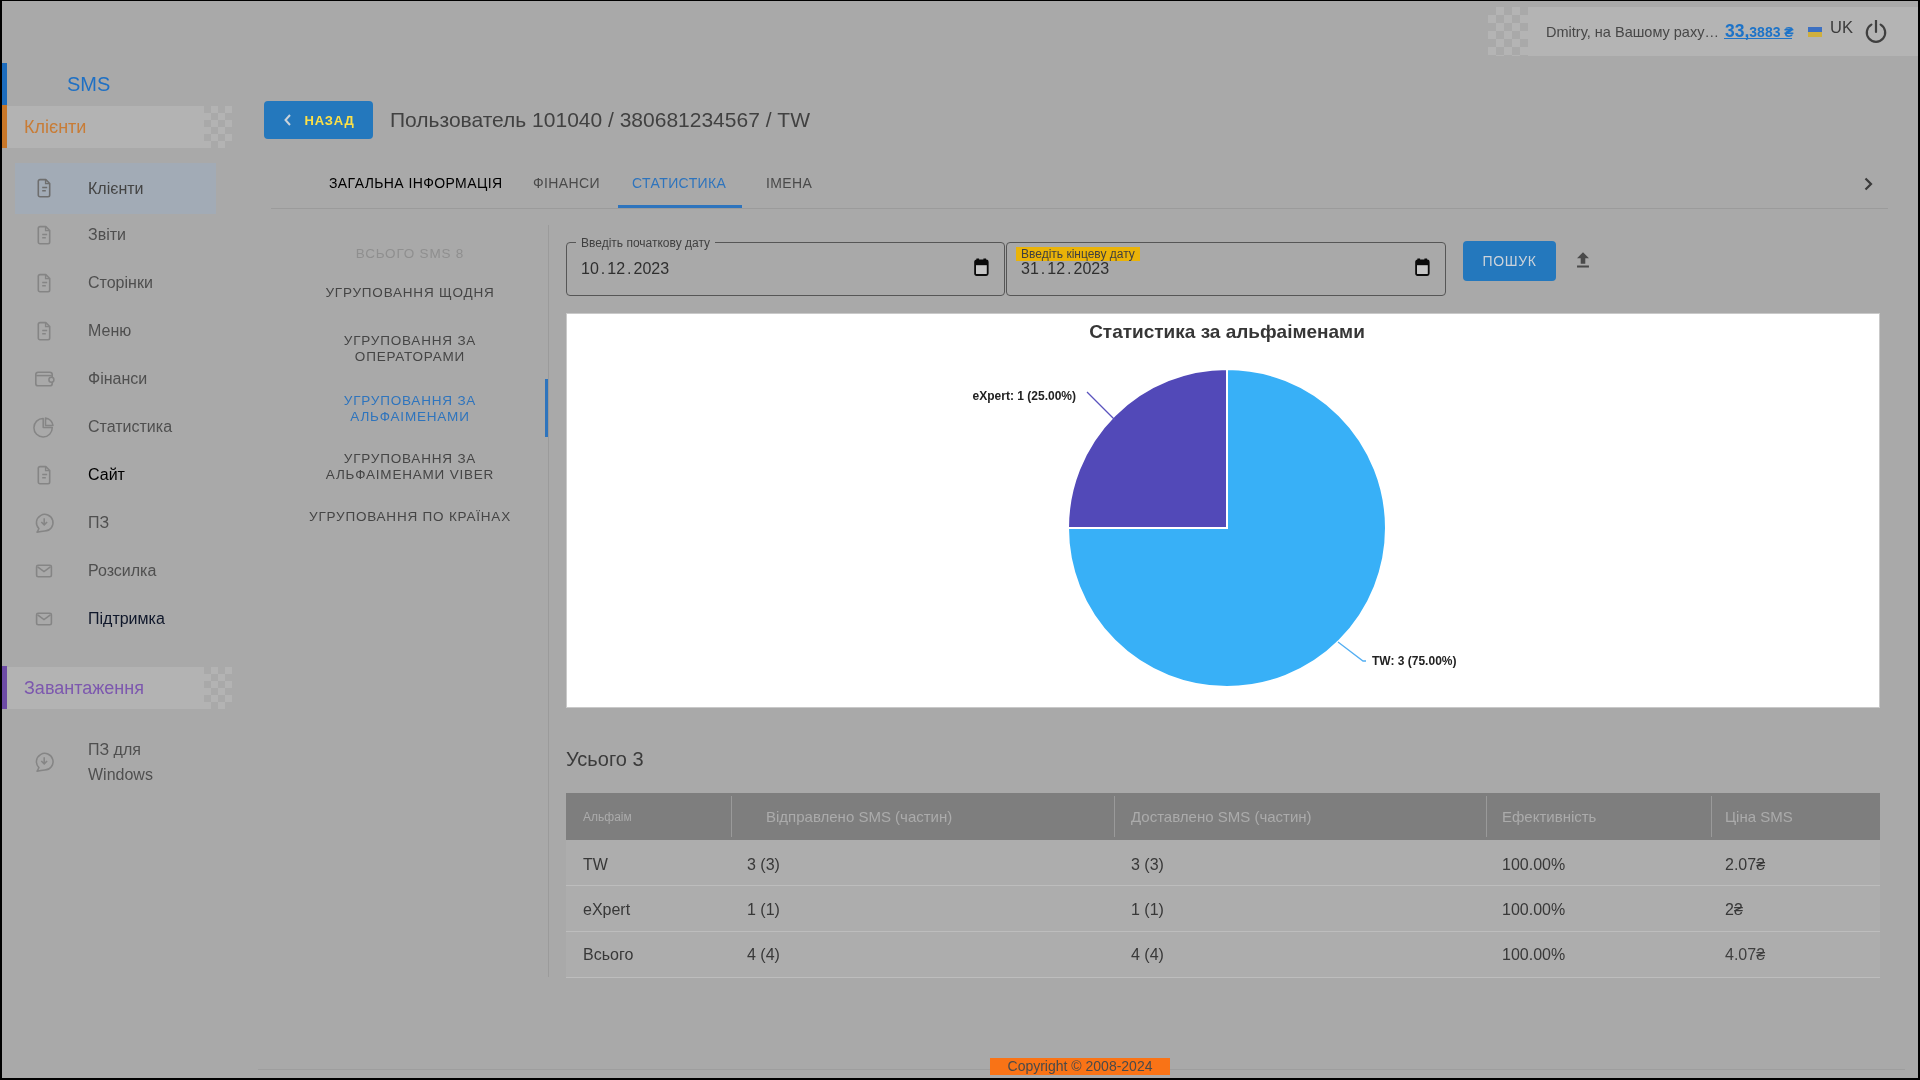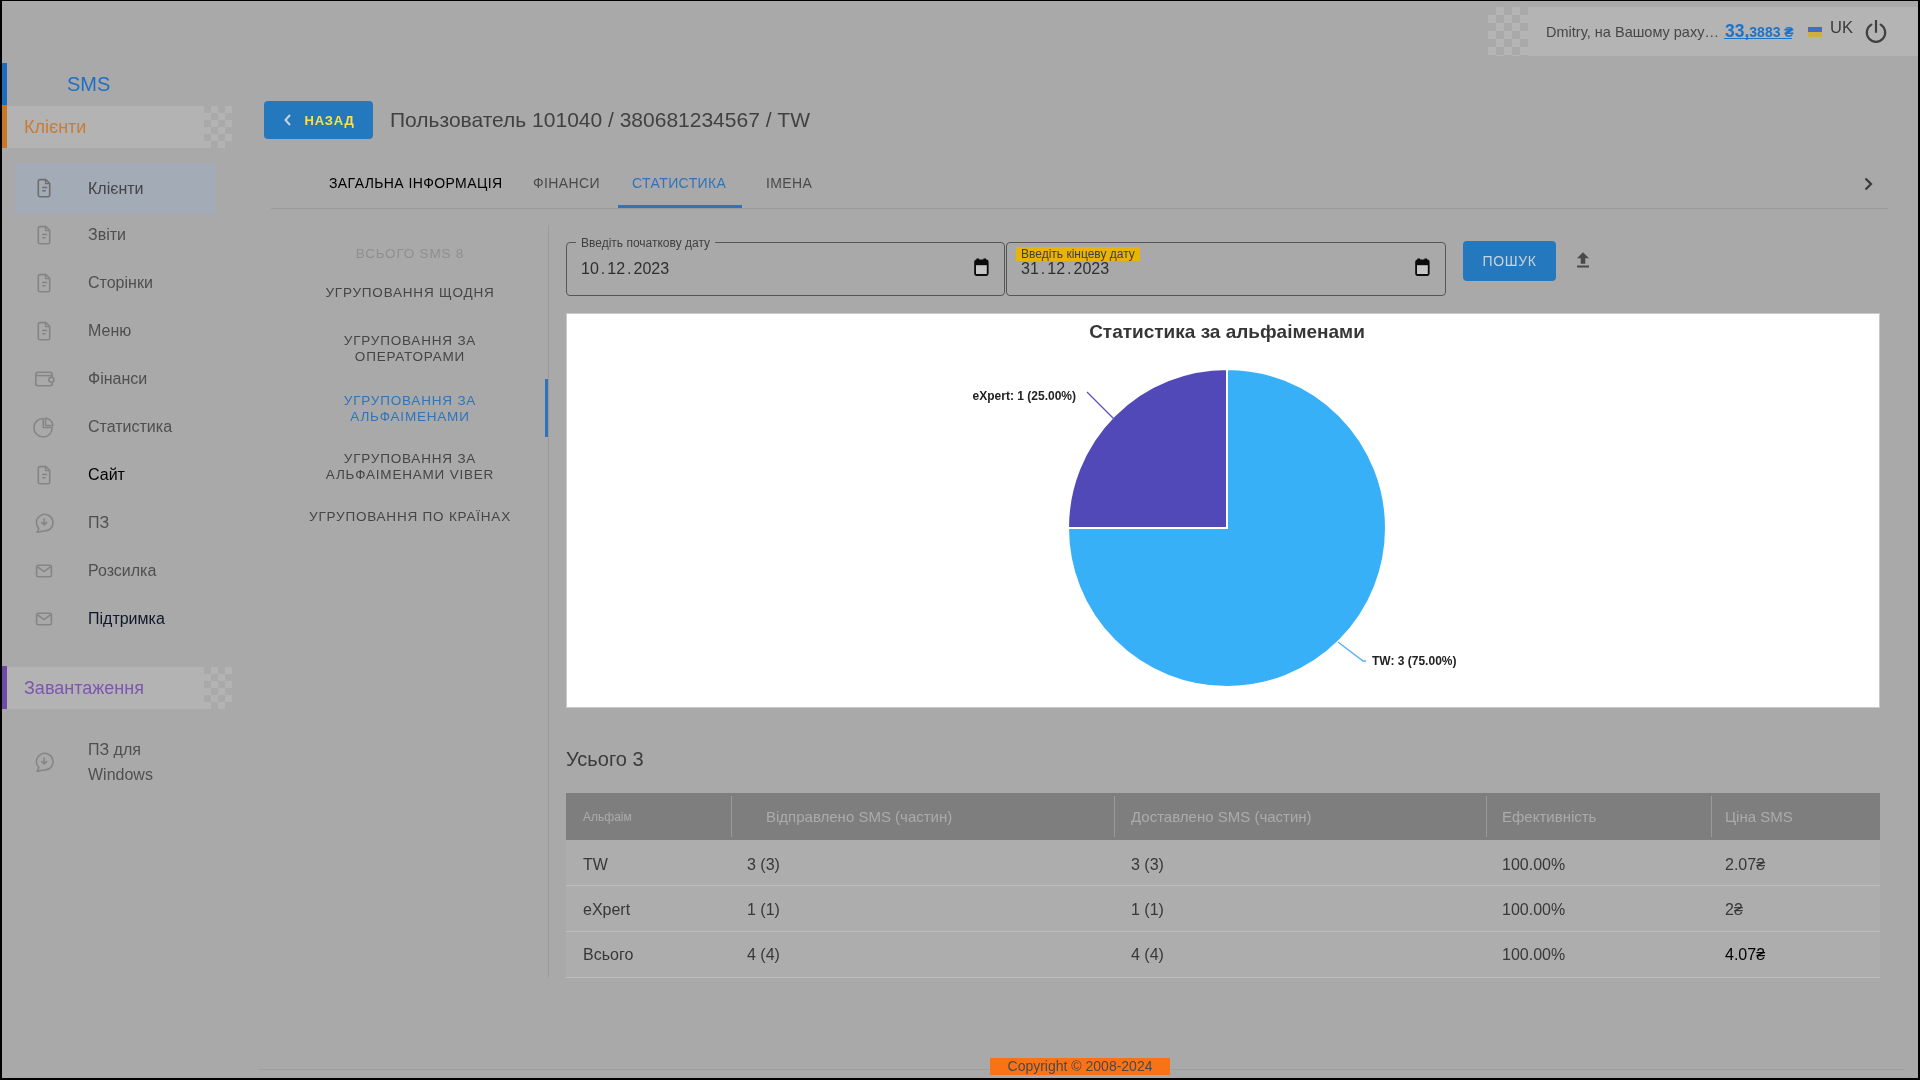--- a/index.html
+++ b/index.html
@@ -198,16 +198,16 @@
 <div class="abs" style="left:1725px;top:842px;height:45px;display:flex;align-items:center;font-size:16px;color:#383838;">2.07₴</div>
 <div class="abs" style="left:583px;top:887px;height:45px;display:flex;align-items:center;font-size:16px;color:#383838;">eXpert</div>
 <div class="abs" style="left:747px;top:887px;height:45px;display:flex;align-items:center;font-size:16px;color:#383838;">1 (1)</div>
 <div class="abs" style="left:1131px;top:887px;height:45px;display:flex;align-items:center;font-size:16px;color:#383838;">1 (1)</div>
 <div class="abs" style="left:1502px;top:887px;height:45px;display:flex;align-items:center;font-size:16px;color:#383838;">100.00%</div>
 <div class="abs" style="left:1725px;top:887px;height:45px;display:flex;align-items:center;font-size:16px;color:#383838;">2₴</div>
 <div class="abs" style="left:583px;top:932px;height:45px;display:flex;align-items:center;font-size:16px;color:#383838;">Всього</div>
 <div class="abs" style="left:747px;top:932px;height:45px;display:flex;align-items:center;font-size:16px;color:#383838;">4 (4)</div>
 <div class="abs" style="left:1131px;top:932px;height:45px;display:flex;align-items:center;font-size:16px;color:#383838;">4 (4)</div>
 <div class="abs" style="left:1502px;top:932px;height:45px;display:flex;align-items:center;font-size:16px;color:#383838;">100.00%</div>
-<div class="abs" style="left:1725px;top:932px;height:45px;display:flex;align-items:center;font-size:16px;color:#000000;">4.07₴</div>
+<div class="abs" style="left:1725px;top:932px;height:45px;display:flex;align-items:center;font-size:16px;color:#404040;">4.07₴</div>
 
 <div class="abs" style="left:258px;top:1069px;width:1647px;height:1px;background:#9e9e9e"></div>
 <div class="abs" style="left:990px;top:1058px;width:180px;height:17px;background:#f97316;text-align:center;font-size:14px;color:#4a4a4a;line-height:17px;">Copyright © 2008-2024</div>
 
 </body></html>

